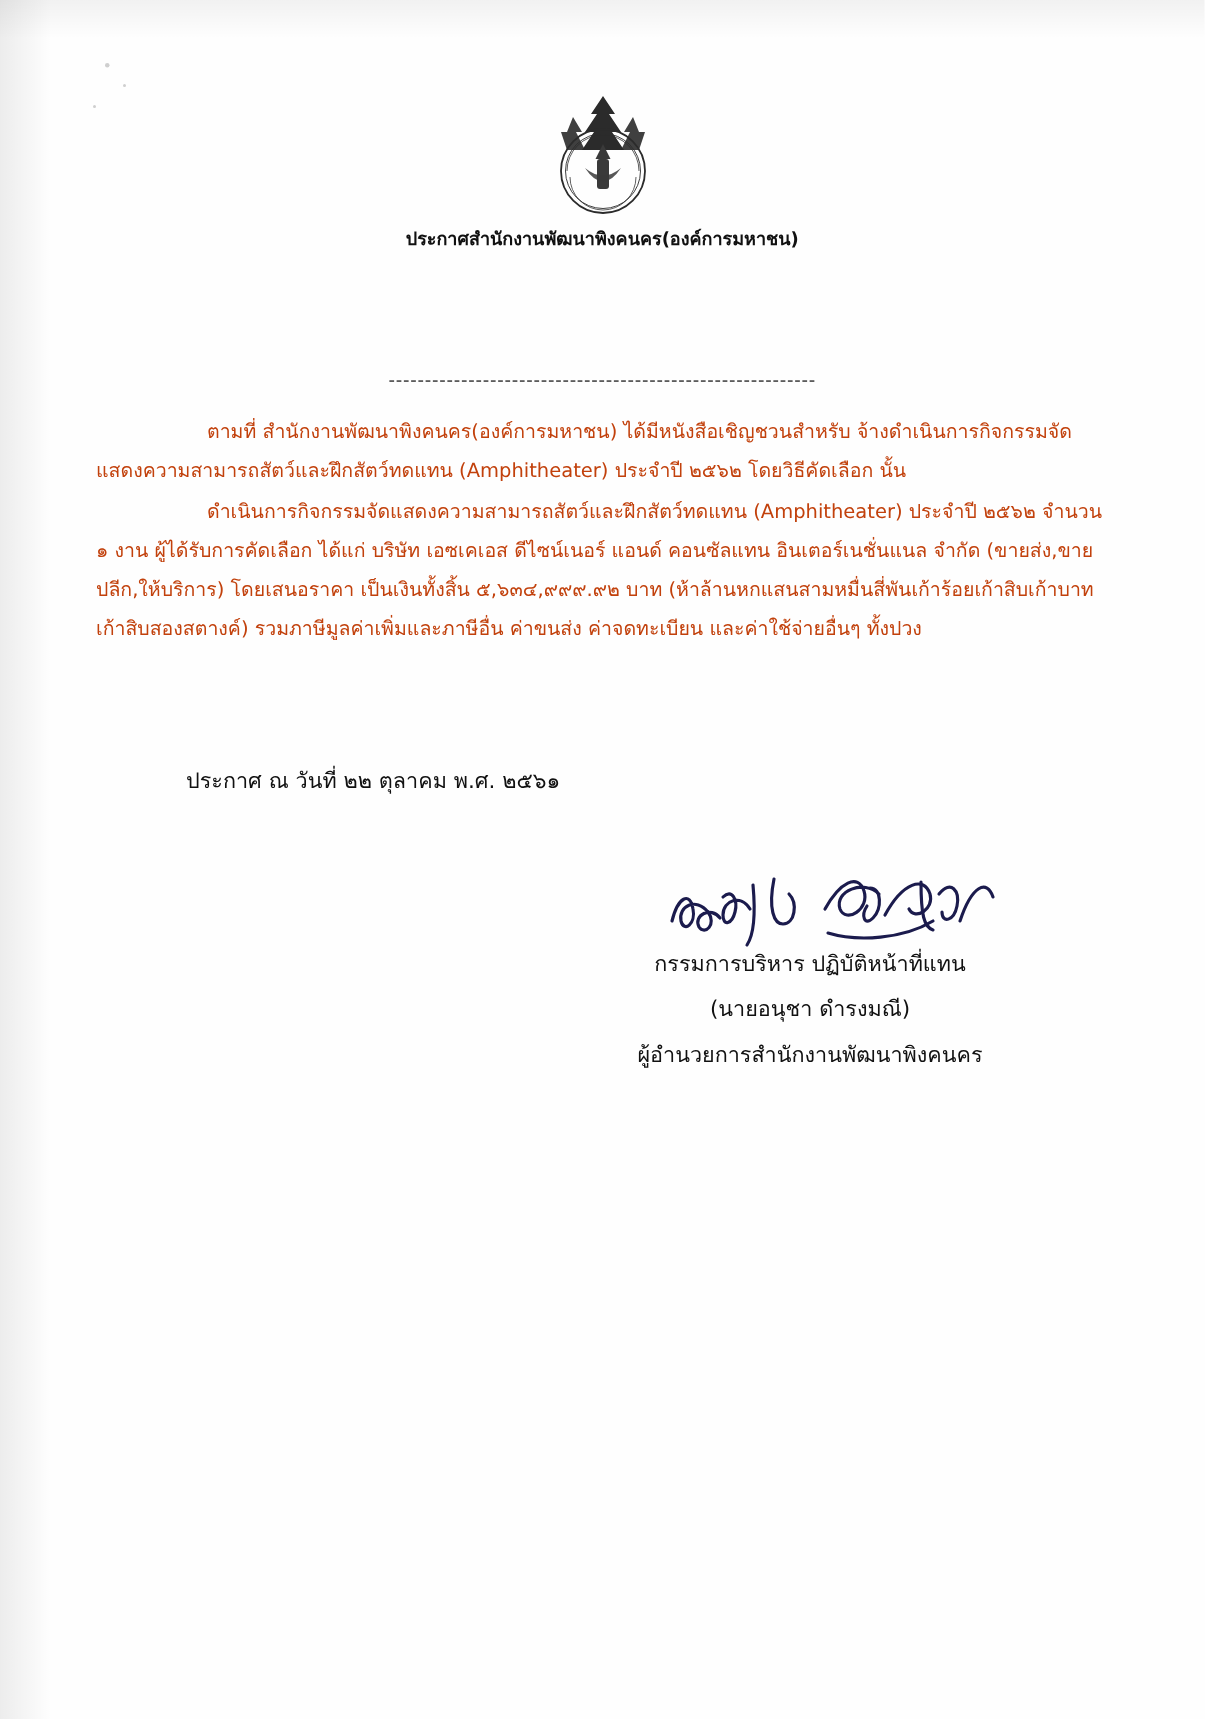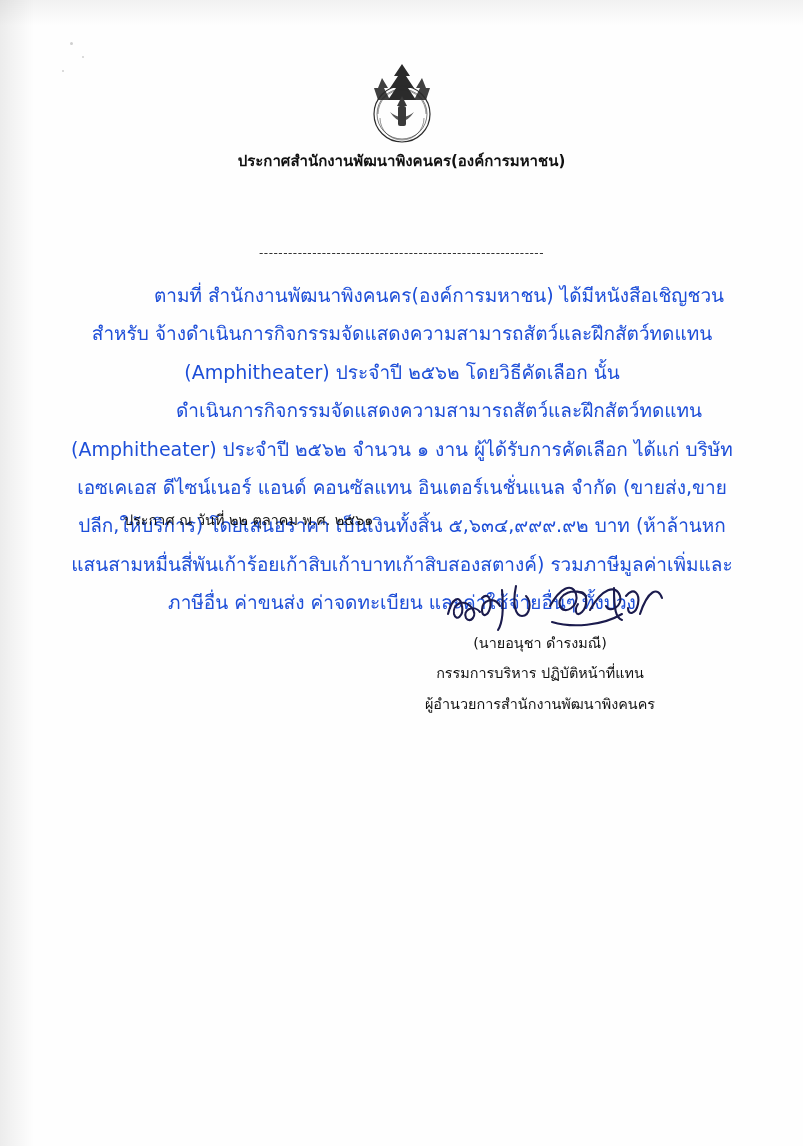--- a/index.html
+++ b/index.html
@@ -59,21 +59,21 @@
   }
   .logo svg { display: block; }
 
   .header {
     position: absolute;
     left: 60px;
     top: 148px;
     width: 683px;
     text-align: center;
     line-height: 1.85;
-    font-size: 15px;
+    font-size: 12px;
     font-weight: bold;
     color: #111;
   }
   .header div { white-space: nowrap; }
 
   .rule {
     position: absolute;
     left: 0;
     top: 246px;
     width: 803px;
@@ -81,24 +81,24 @@
     font-size: 12px;
     letter-spacing: 0.5px;
     color: #333;
   }
 
   .body-text {
     position: absolute;
     left: 64px;
     top: 276px;
     width: 676px;
-    font-size: 19px;
+    font-size: 13px;
     line-height: 2.02;
-    color: #1d4ed8;
-    text-align: center;
+    color: #c2410c;
+    text-align: left;
   }
   .body-text p {
     margin: 0 0 0 0;
   }
   .indent { display: inline-block; width: 74px; }
 
   .date-line {
     position: absolute;
     left: 64px;
     top: 508px;
@@ -191,18 +191,18 @@
         <path d="M160 40 c12 -22 26 -26 30 -14 c3 10 -10 18 -14 10"></path>
         <path d="M184 18 c0 22 2 30 8 32"></path>
         <path d="M196 26 c8 -10 14 -2 12 8 c-2 10 -10 12 -10 4"></path>
         <path d="M210 44 c8 -24 18 -28 22 -16"></path>
         <path d="M122 52 c20 6 50 4 70 -8"></path>
       </g>
     </svg>
   </div>
 
   <div class="sign-block">
+    <div>กรรมการบริหาร ปฏิบัติหน้าที่แทน</div>
     <div>(นายอนุชา ดำรงมณี)</div>
-    <div>กรรมการบริหาร ปฏิบัติหน้าที่แทน</div>
     <div>ผู้อำนวยการสำนักงานพัฒนาพิงคนคร</div>
   </div>
 
 </div>
 
 </body></html>

